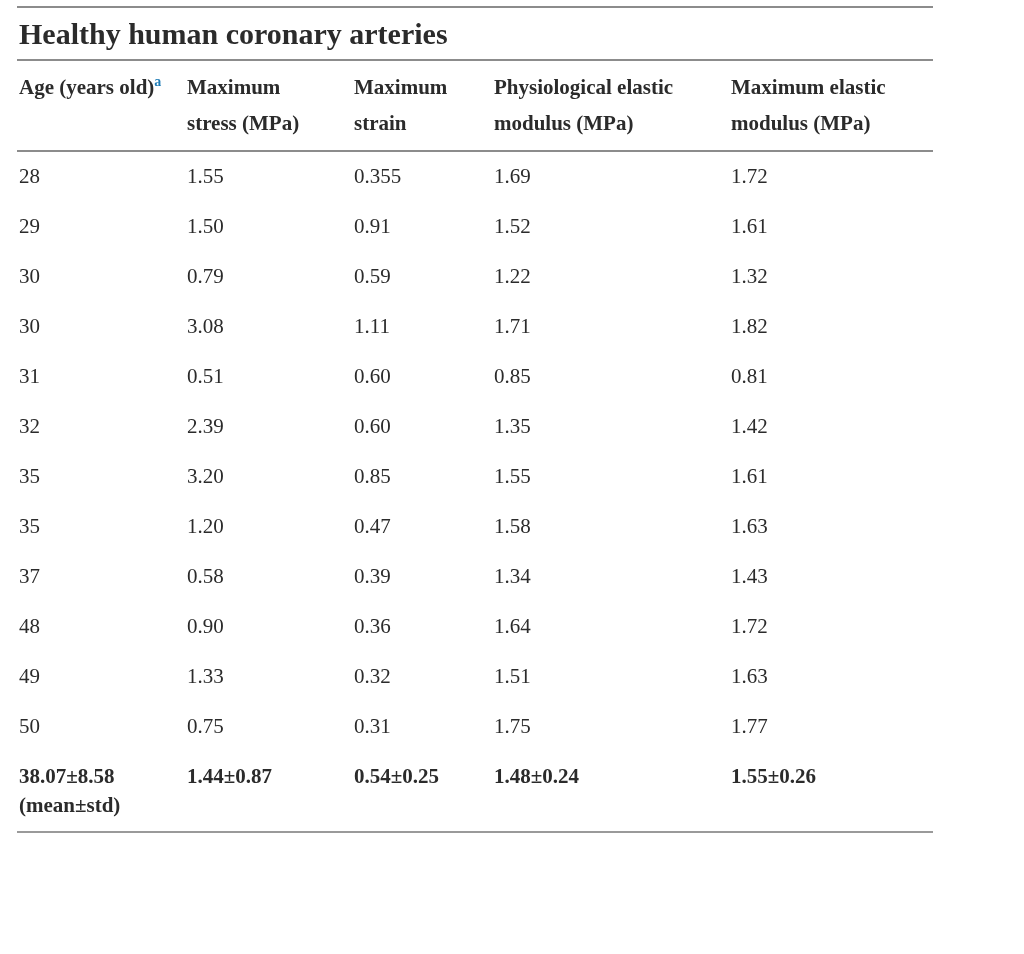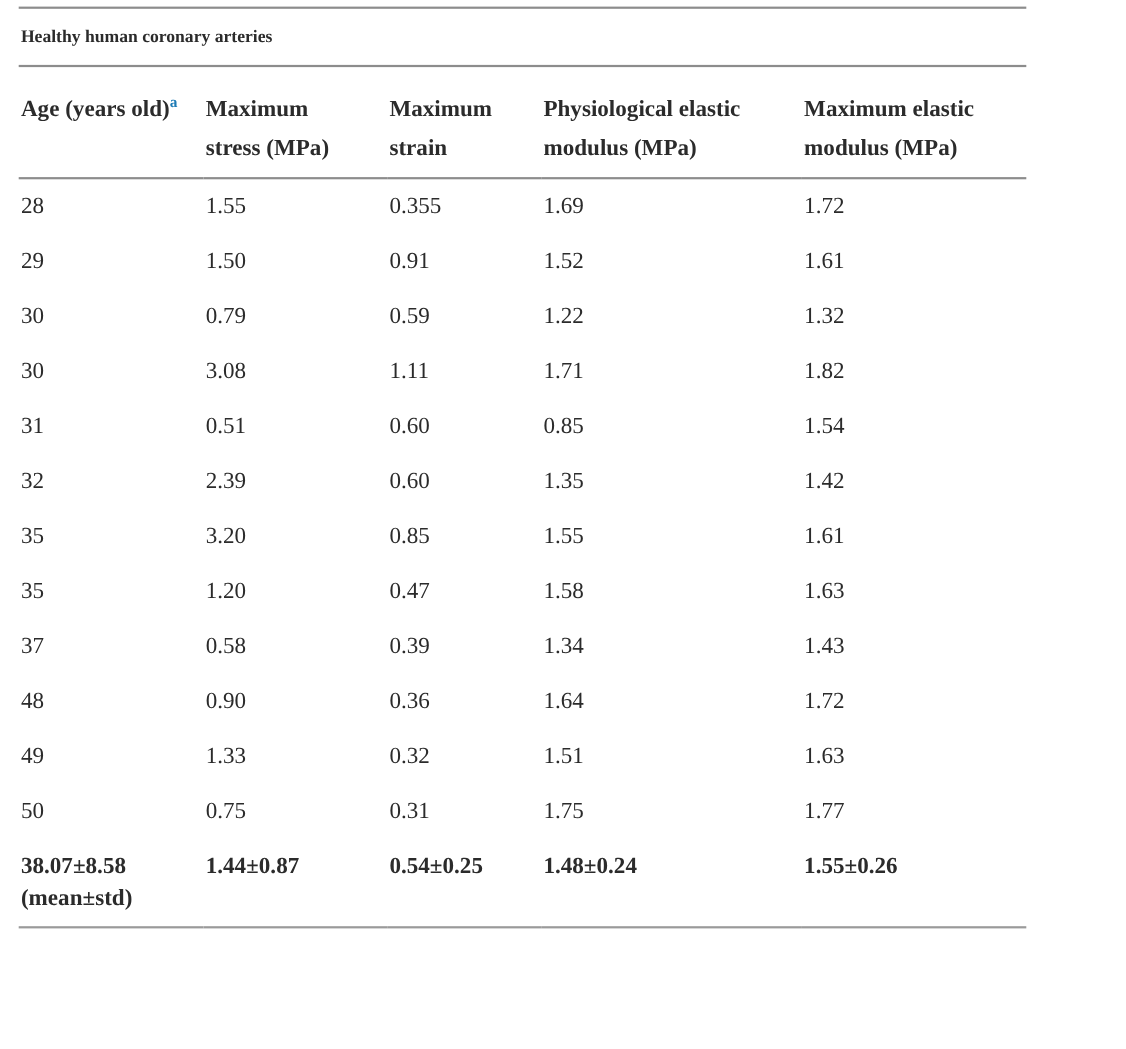--- a/index.html
+++ b/index.html
@@ -19,38 +19,38 @@
     color: var(--text-color);
   }
   .page {
     padding: 6px 0 0 17px;
   }
   .table-wrap {
     width: 916px;
     border-top: 2px solid var(--rule-color);
   }
   .table-title {
-    font-size: 16px;
+    font-size: 30px;
     font-weight: bold;
     line-height: 28px;
     padding: 12px 2px 11px 2px;
     border-bottom: 2px solid var(--rule-color);
   }
   table {
     width: 916px;
     border-collapse: collapse;
     table-layout: fixed;
   }
   thead th {
     text-align: left;
     vertical-align: top;
     font-size: 21px;
     font-weight: bold;
     line-height: 36px;
-    padding: 19px 10px 9px 2px;
+    padding: 8px 10px 9px 2px;
     white-space: pre-line;
     border-bottom: 2px solid var(--rule-color);
     margin-top: 35px;
   }
   thead th sup.fn {
     color: var(--footnote-color);
     font-size: 14px;
     font-weight: bold;
     line-height: 0;
     vertical-align: super;
@@ -124,21 +124,21 @@
             <td>3.08</td>
             <td>1.11</td>
             <td>1.71</td>
             <td>1.82</td>
           </tr>
           <tr>
             <td>31</td>
             <td>0.51</td>
             <td>0.60</td>
             <td>0.85</td>
-            <td>1.54</td>
+            <td>0.81</td>
           </tr>
           <tr>
             <td>32</td>
             <td>2.39</td>
             <td>0.60</td>
             <td>1.35</td>
             <td>1.42</td>
           </tr>
           <tr>
             <td>35</td>

